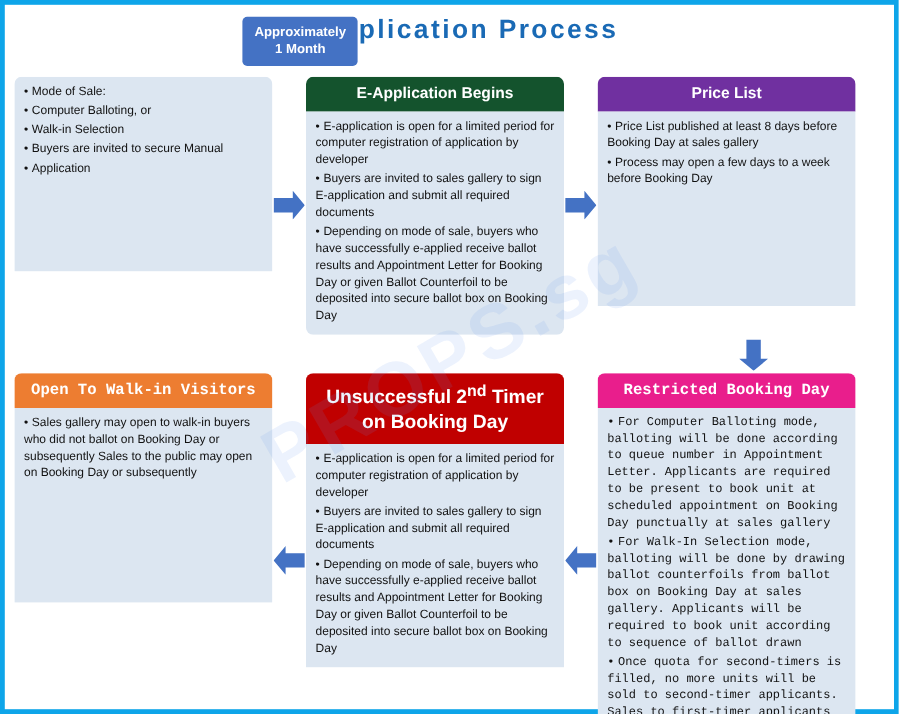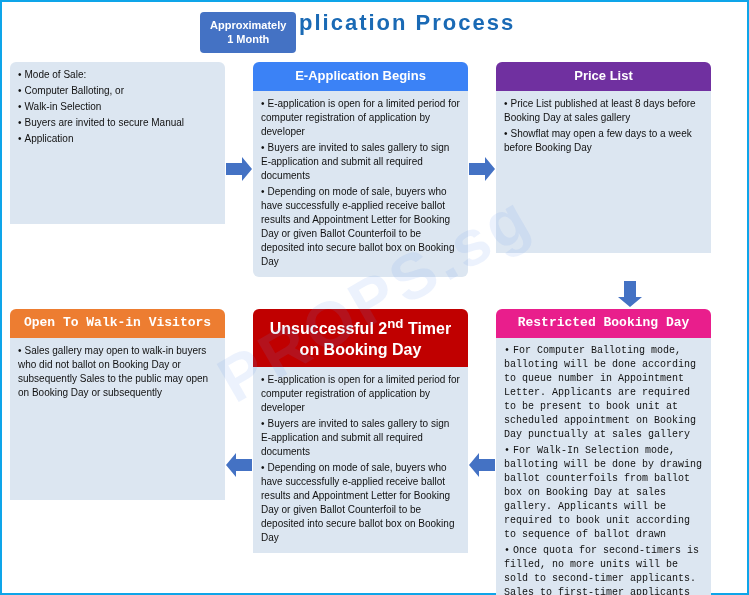--- a/index.html
+++ b/index.html
@@ -7,21 +7,21 @@
       width: 749px;
       height: 595px;
       background: #fff;
       font-family: Arial, sans-serif;
       overflow: hidden;
       position: relative;
     }
     .page-wrapper {
       width: 749px;
       height: 595px;
-      border: 2px solid #0ea5e9;
+      border: 4px solid #0ea5e9;
       position: relative;
       padding: 8px;
     }
     
     .title-area {
       text-align: center;
       padding-right: 10px;
       margin-bottom: 4px;
     }
     .title-text {
@@ -96,21 +96,21 @@
     }
     .box-body ul li::before {
       content: '•';
       margin-right: 3px;
     }
     .box-body ul li {
       margin-bottom: 2px;
     }
     
     .header-blue { background: #4472c4; }
-    .header-green { background: #3b82f6; }
+    .header-green { background: #14532d; }
     .header-purple { background: #7030a0; }
     .header-orange { background: #ed7d31; }
     .header-red-dark { background: #c00000; }
     .header-pink { background: #e91e8c; }
 
     
     .watermark {
       position: absolute;
       top: 50%;
       left: 50%;
@@ -177,21 +177,21 @@
       </svg>
     </div>
 
     <div class="box" style="max-width:215px; min-height:190px;">
       <div class="box-header header-purple">
         <span>Price List</span>
       </div>
       <div class="box-body" style="min-height:162px;">
         <ul>
           <li>Price List published at least 8 days before Booking Day at sales gallery</li>
-          <li>Showflat may open a few days to a week before Booking Day</li>
+          <li>Process may open a few days to a week before Booking Day</li>
         </ul>
       </div>
     </div>
   </div>
 
   <div style="display:flex; justify-content:flex-end; margin-bottom:2px; padding-right:2px;">
     <div style="width:215px; display:flex; justify-content:center;">
       <svg width="24" height="26" viewBox="0 0 24 26">
         <polygon points="6,0 18,0 18,16 24,16 12,26 0,16 6,16" fill="#4472c4"></polygon>
       </svg>

